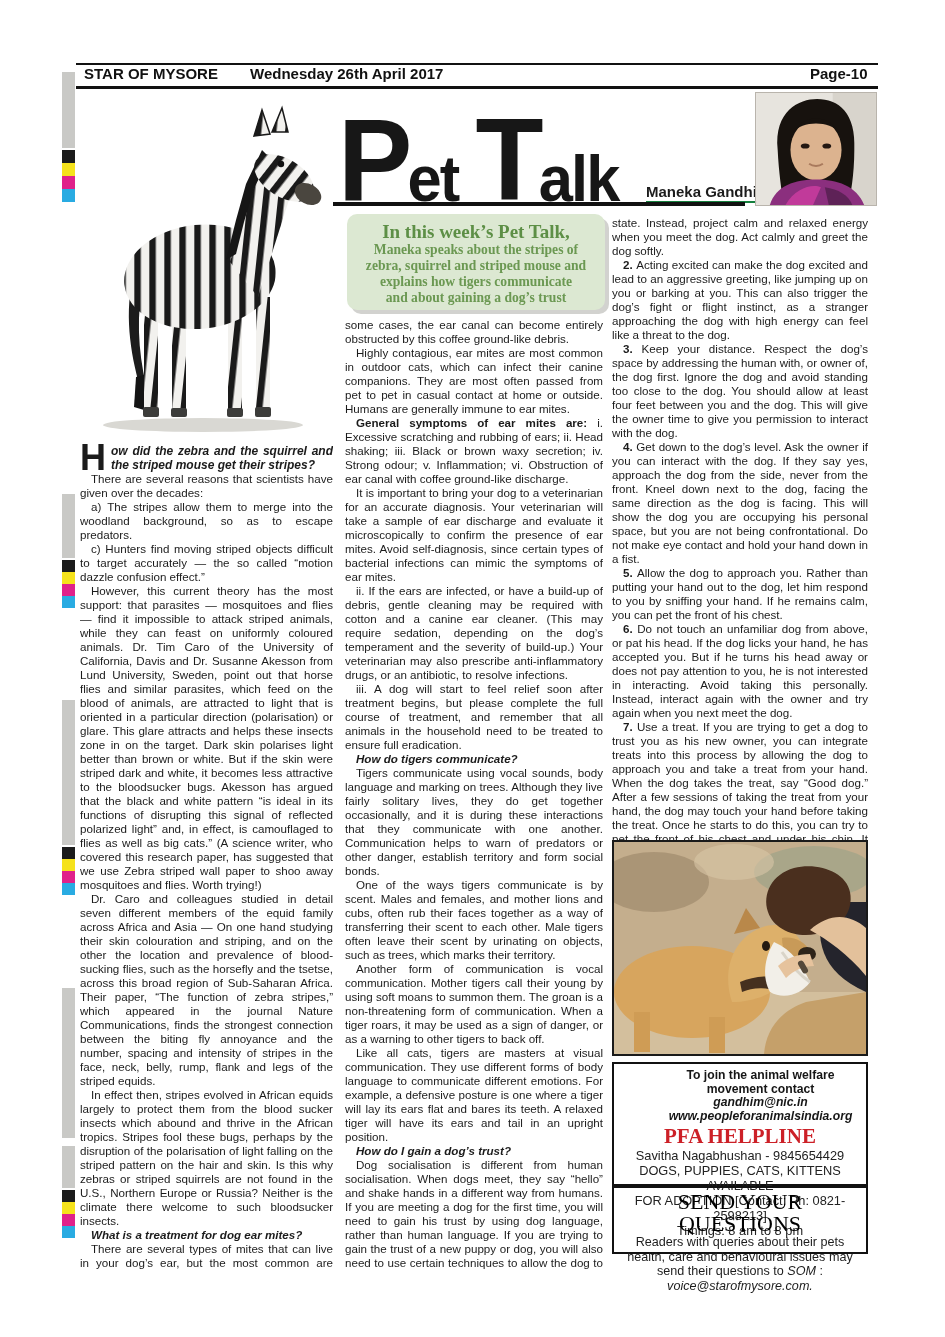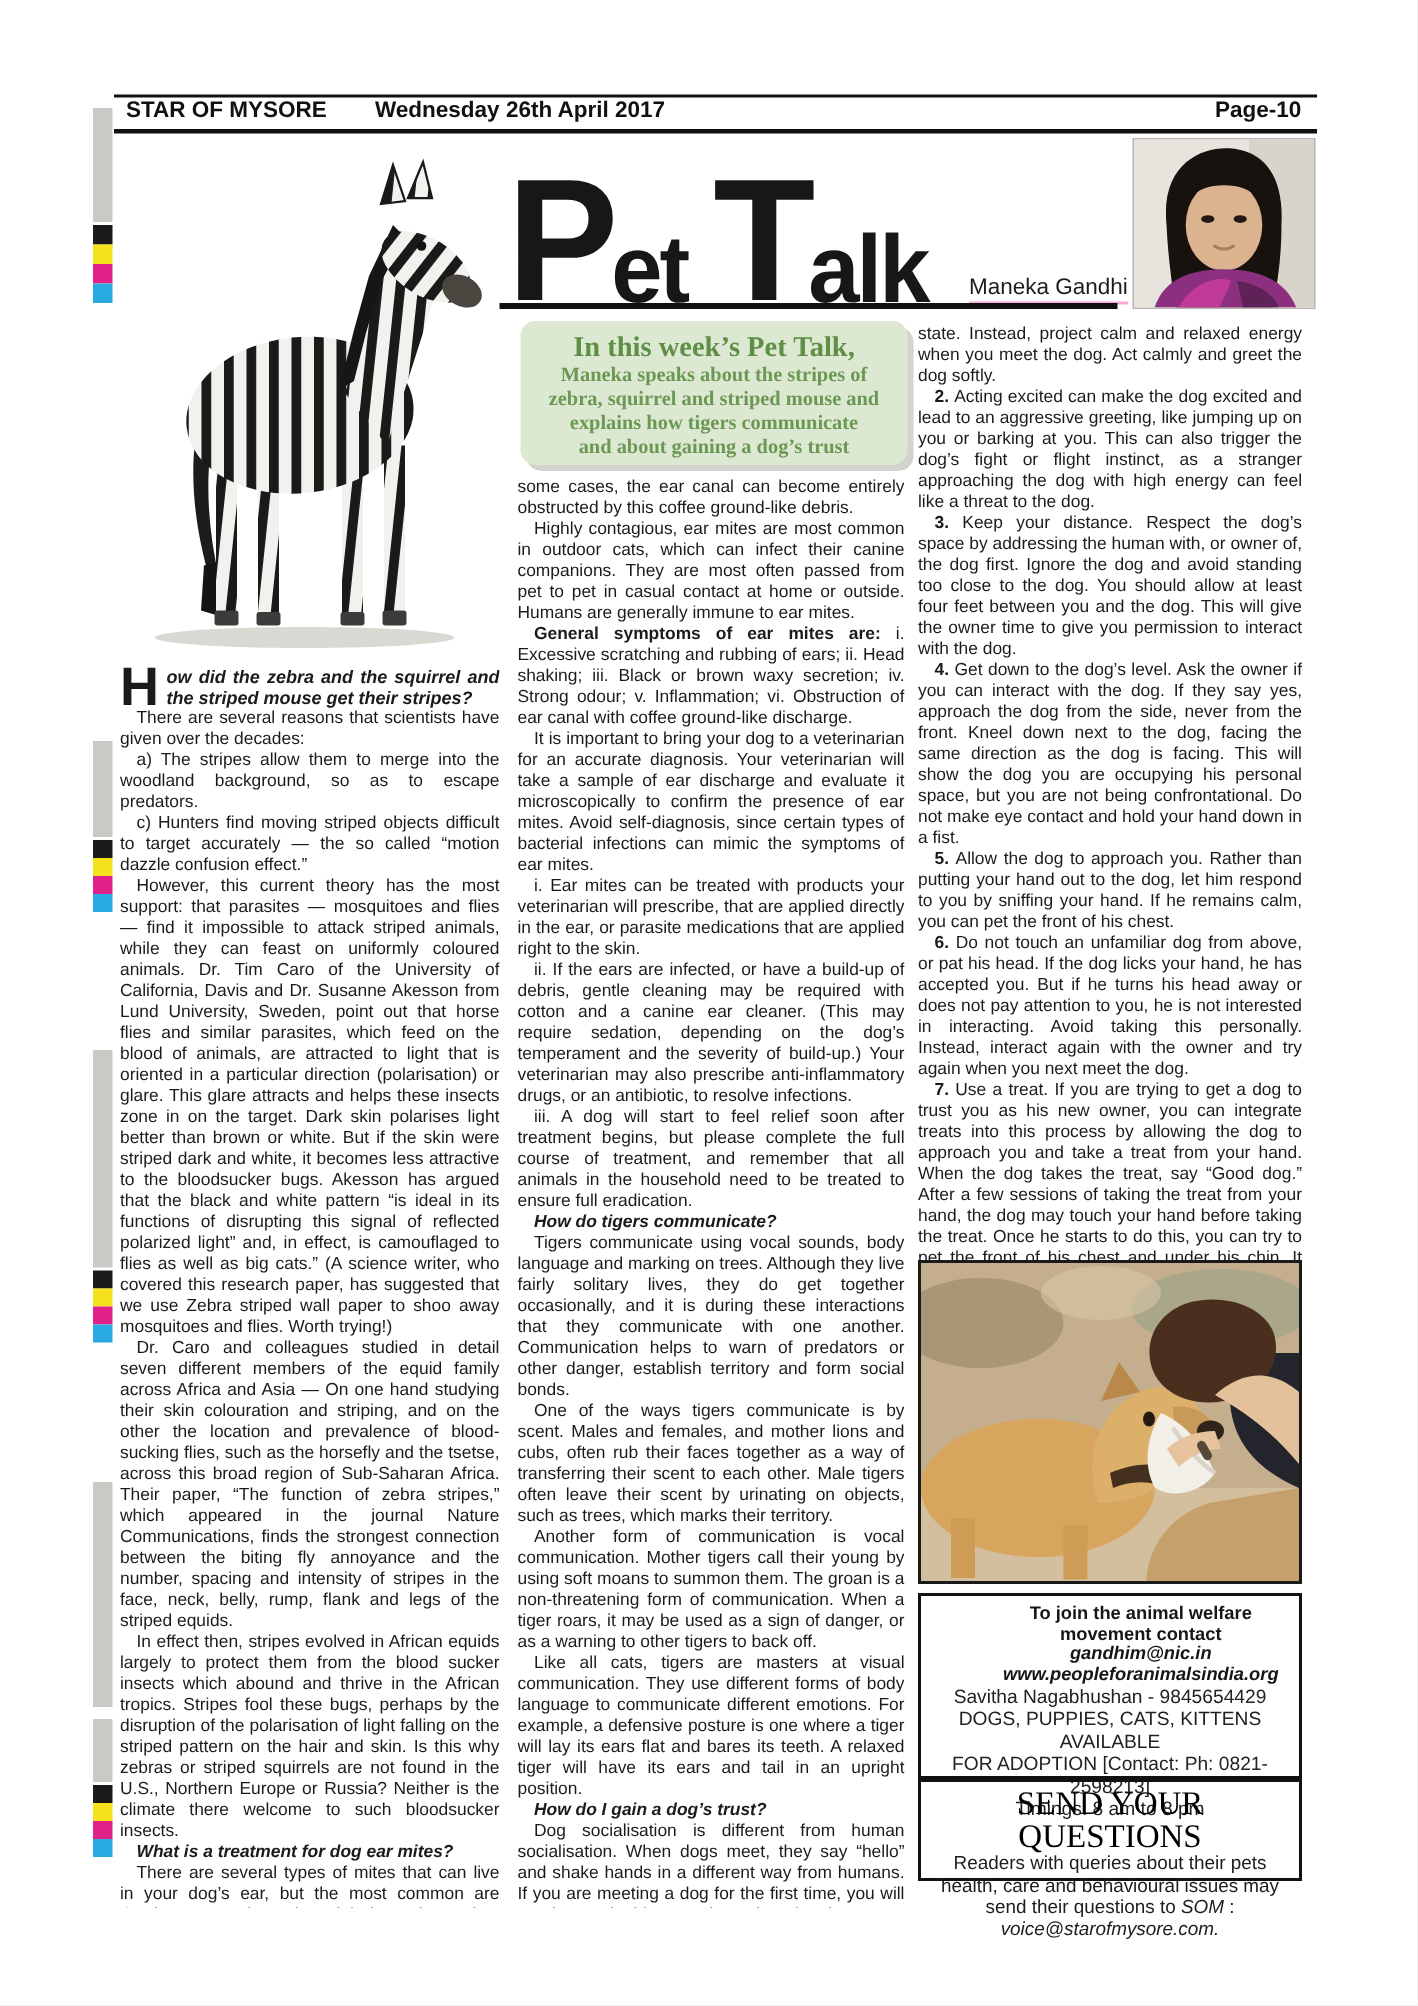--- a/index.html
+++ b/index.html
@@ -18,21 +18,21 @@
   #masthead{left:84px;}
   #issue-date{left:250px;}
   #page-number{left:810px;}
 
   
   #title-block{left:338px;top:88px;width:410px;height:116px;display:flex;align-items:flex-end;
                font-weight:bold;color:#171717;transform:scaleX(.96);transform-origin:left bottom;}
   .tl-big{font-size:116px;line-height:88px;letter-spacing:-5px;}
   .tl-small{font-size:64px;line-height:50px;letter-spacing:-2px;}
   .tl-gap{width:18px;}
-  #author-name{left:646px;top:183px;font-size:15px;font-weight:normal;border-bottom:2px solid #f9a8d4;padding-bottom:1px;}
+  #author-name{left:646px;top:183px;font-size:15px;font-weight:bold;border-bottom:2px solid #15803d;padding-bottom:1px;}
   #title-rule{left:333px;top:202px;width:412px;height:4px;background:#111;}
 
   
   #zebra-photo{left:78px;top:92px;width:252px;height:348px;}
   #portrait-photo{left:755px;top:92px;width:122px;height:114px;border:1px solid #b9b4ac;box-sizing:border-box;}
   #dog-photo{left:612px;top:840px;width:256px;height:216px;border:2px solid #1a1a1a;box-sizing:border-box;}
   svg{display:block;}
 
   
   #intro-box{left:347px;top:214px;width:258px;height:96px;border-radius:10px;background:#dce8d2;
@@ -186,21 +186,20 @@
       <p class="para body">Dr. Caro and colleagues studied in detail seven different members of the equid family across Africa and Asia — On one hand studying their skin colouration and striping, and on the other the location and prevalence of blood-sucking flies, such as the horsefly and the tsetse, across this broad region of Sub-Saharan Africa. Their paper, “The function of zebra stripes,” which appeared in the journal Nature Communications, finds the strongest connection between the biting fly annoyance and the number, spacing and intensity of stripes in the face, neck, belly, rump, flank and legs of the striped equids.</p>
       <p class="para body">In effect then, stripes evolved in African equids largely to protect them from the blood sucker insects which abound and thrive in the African tropics. Stripes fool these bugs, perhaps by the disruption of the polarisation of light falling on the striped pattern on the hair and skin. Is this why zebras or striped squirrels are not found in the U.S., Northern Europe or Russia? Neither is the climate there welcome to such bloodsucker insects.</p>
       <p class="para q">What is a treatment for dog ear mites?</p>
       <p class="para body">There are several types of mites that can live in your dog’s ear, but the most common are Otodectes cynotis — tiny, eight-legged parasites that feed on the wax and oils in a dog’s ear canal. An individual mite has a three-week life cycle, and is barely detectable by the naked eye. Causing irritation and inflammation ear mites can infect the external and internal canal, and lead to more serious skin, or ear infections, if left untreated. Infection usually produces a characteristic dark discharge; in</p>
     </div>
   <div class="col" id="col2">
       <p class="para cont">some cases, the ear canal can become entirely obstructed by this coffee ground-like debris.</p>
       <p class="para body">Highly contagious, ear mites are most common in outdoor cats, which can infect their canine companions. They are most often passed from pet to pet in casual contact at home or outside. Humans are generally immune to ear mites.</p>
       <p class="para body"><span class="plead">General symptoms of ear mites are: </span>i. Excessive scratching and rubbing of ears; ii. Head shaking; iii. Black or brown waxy secretion; iv. Strong odour; v. Inflammation; vi. Obstruction of ear canal with coffee ground-like discharge.</p>
       <p class="para body">It is important to bring your dog to a veterinarian for an accurate diagnosis. Your veterinarian will take a sample of ear discharge and evaluate it microscopically to confirm the presence of ear mites. Avoid self-diagnosis, since certain types of bacterial infections can mimic the symptoms of ear mites.</p>
-      <p class="para body">i. Ear mites can be treated with products your veterinarian will prescribe, that are applied directly in the ear, or parasite medications that are applied right to the skin.</p>
       <p class="para body">ii. If the ears are infected, or have a build-up of debris, gentle cleaning may be required with cotton and a canine ear cleaner. (This may require sedation, depending on the dog’s temperament and the severity of build-up.) Your veterinarian may also prescribe anti-inflammatory drugs, or an antibiotic, to resolve infections.</p>
       <p class="para body">iii. A dog will start to feel relief soon after treatment begins, but please complete the full course of treatment, and remember that all animals in the household need to be treated to ensure full eradication.</p>
       <p class="para q">How do tigers communicate?</p>
       <p class="para body">Tigers communicate using vocal sounds, body language and marking on trees. Although they live fairly solitary lives, they do get together occasionally, and it is during these interactions that they communicate with one another. Communication helps to warn of predators or other danger, establish territory and form social bonds.</p>
       <p class="para body">One of the ways tigers communicate is by scent. Males and females, and mother lions and cubs, often rub their faces together as a way of transferring their scent to each other. Male tigers often leave their scent by urinating on objects, such as trees, which marks their territory.</p>
       <p class="para body">Another form of communication is vocal communication. Mother tigers call their young by using soft moans to summon them. The groan is a non-threatening form of communication. When a tiger roars, it may be used as a sign of danger, or as a warning to other tigers to back off.</p>
       <p class="para body">Like all cats, tigers are masters at visual communication. They use different forms of body language to communicate different emotions. For example, a defensive posture is one where a tiger will lay its ears flat and bares its teeth. A relaxed tiger will have its ears and tail in an upright position.</p>
       <p class="para q">How do I gain a dog’s trust?</p>
       <p class="para body">Dog socialisation is different from human socialisation. When dogs meet, they say “hello” and shake hands in a different way from humans. If you are meeting a dog for the first time, you will need to gain his trust by using dog language, rather than human language. If you are trying to gain the trust of a new puppy or dog, you will also need to use certain techniques to allow the dog to see you as a friend and owner, rather than a threat.</p>
     </div>
@@ -240,20 +239,21 @@
       <path d="M168,110 C176,122 184,132 196,140" stroke="#d9d4c8" stroke-width="3" fill="none"></path>
       <path d="M196,112 C184,112 172,116 164,124 L172,136 C180,128 190,124 200,124 Z" fill="#e6c39d"></path>
       <rect x="186" y="118" width="6" height="14" rx="3" transform="rotate(-30 189 125)" fill="#55493a"></rect>
     </svg>
   </div>
 
   <div class="abs" id="welfare-box">
     <div class="wline">To join the animal welfare movement contact</div>
     <div class="wline wital">gandhim@nic.in</div>
     <div class="wline wital">www.peopleforanimalsindia.org</div>
+    <div id="pfa-title">PFA HELPLINE</div>
     <div class="wsmall">Savitha Nagabhushan - 9845654429</div>
     <div class="wsmall">DOGS, PUPPIES, CATS, KITTENS AVAILABLE</div>
     <div class="wsmall">FOR ADOPTION [Contact: Ph: 0821-2598213]</div>
     <div class="wsmall">Timings: 8 am to 8 pm</div>
   </div>
 
   <div class="abs" id="questions-box">
     <div id="sq-title">SEND YOUR QUESTIONS</div>
     <div id="sq-body">
       <span>Readers with queries about their pets health,</span>

